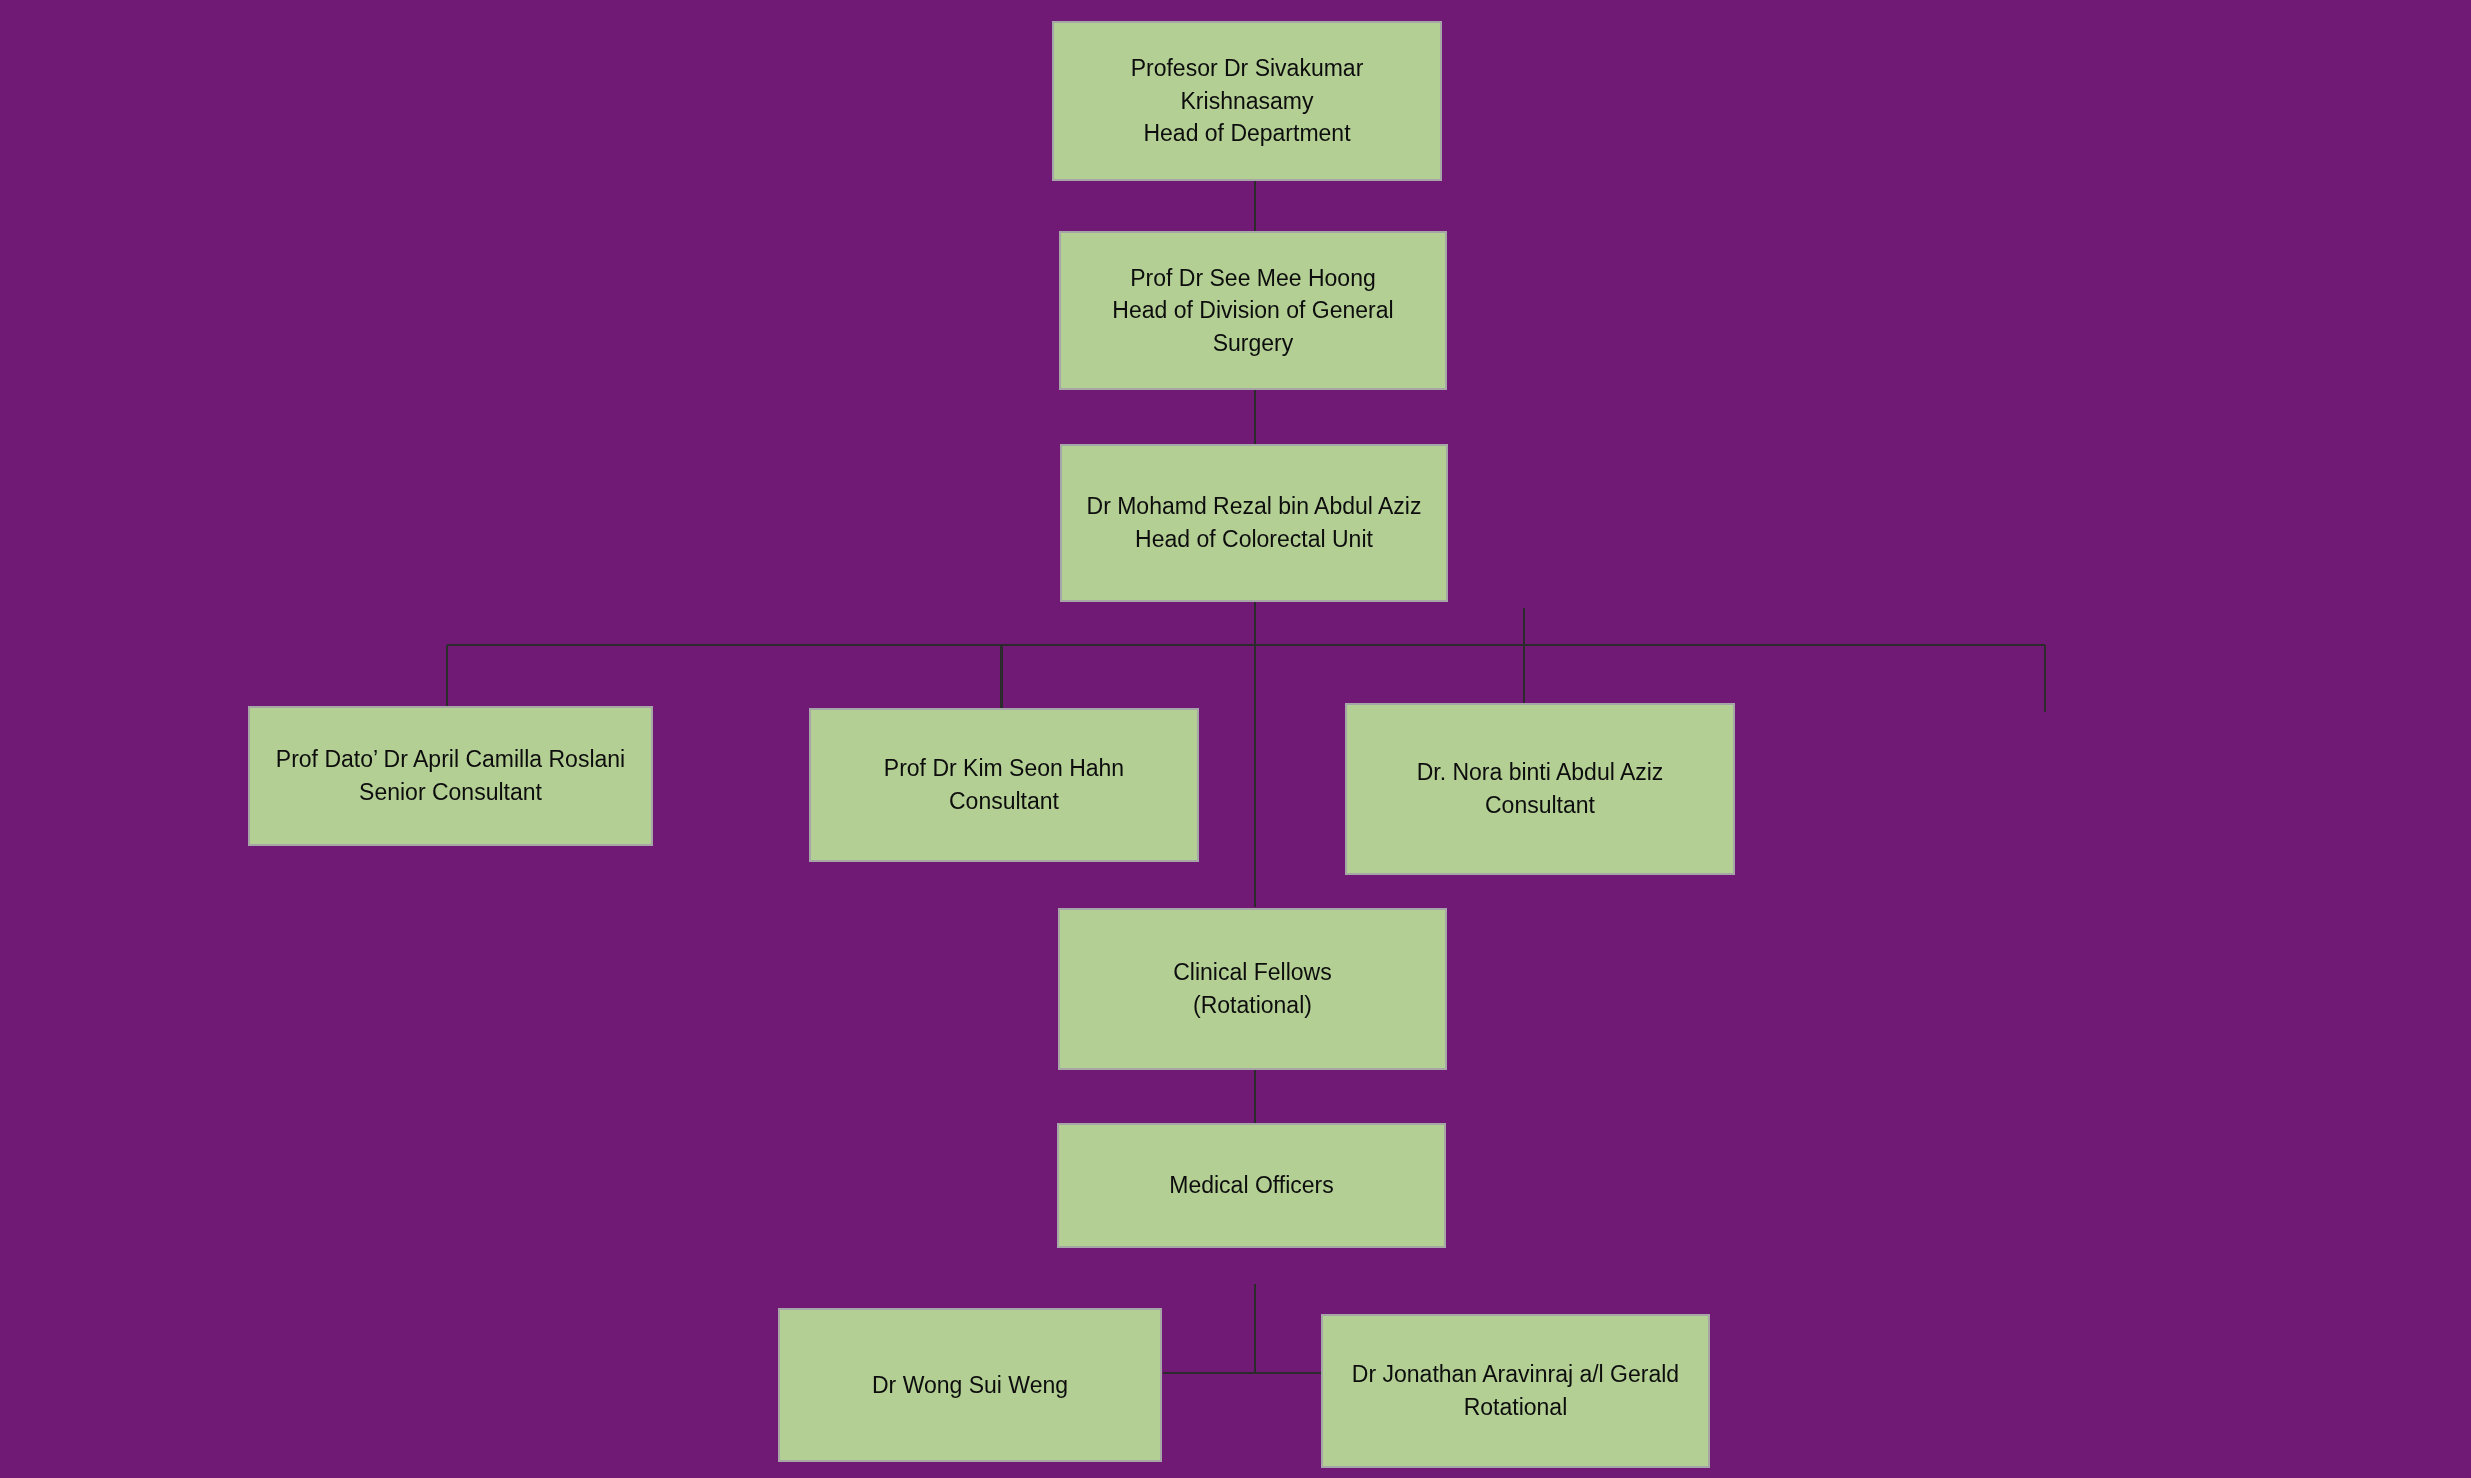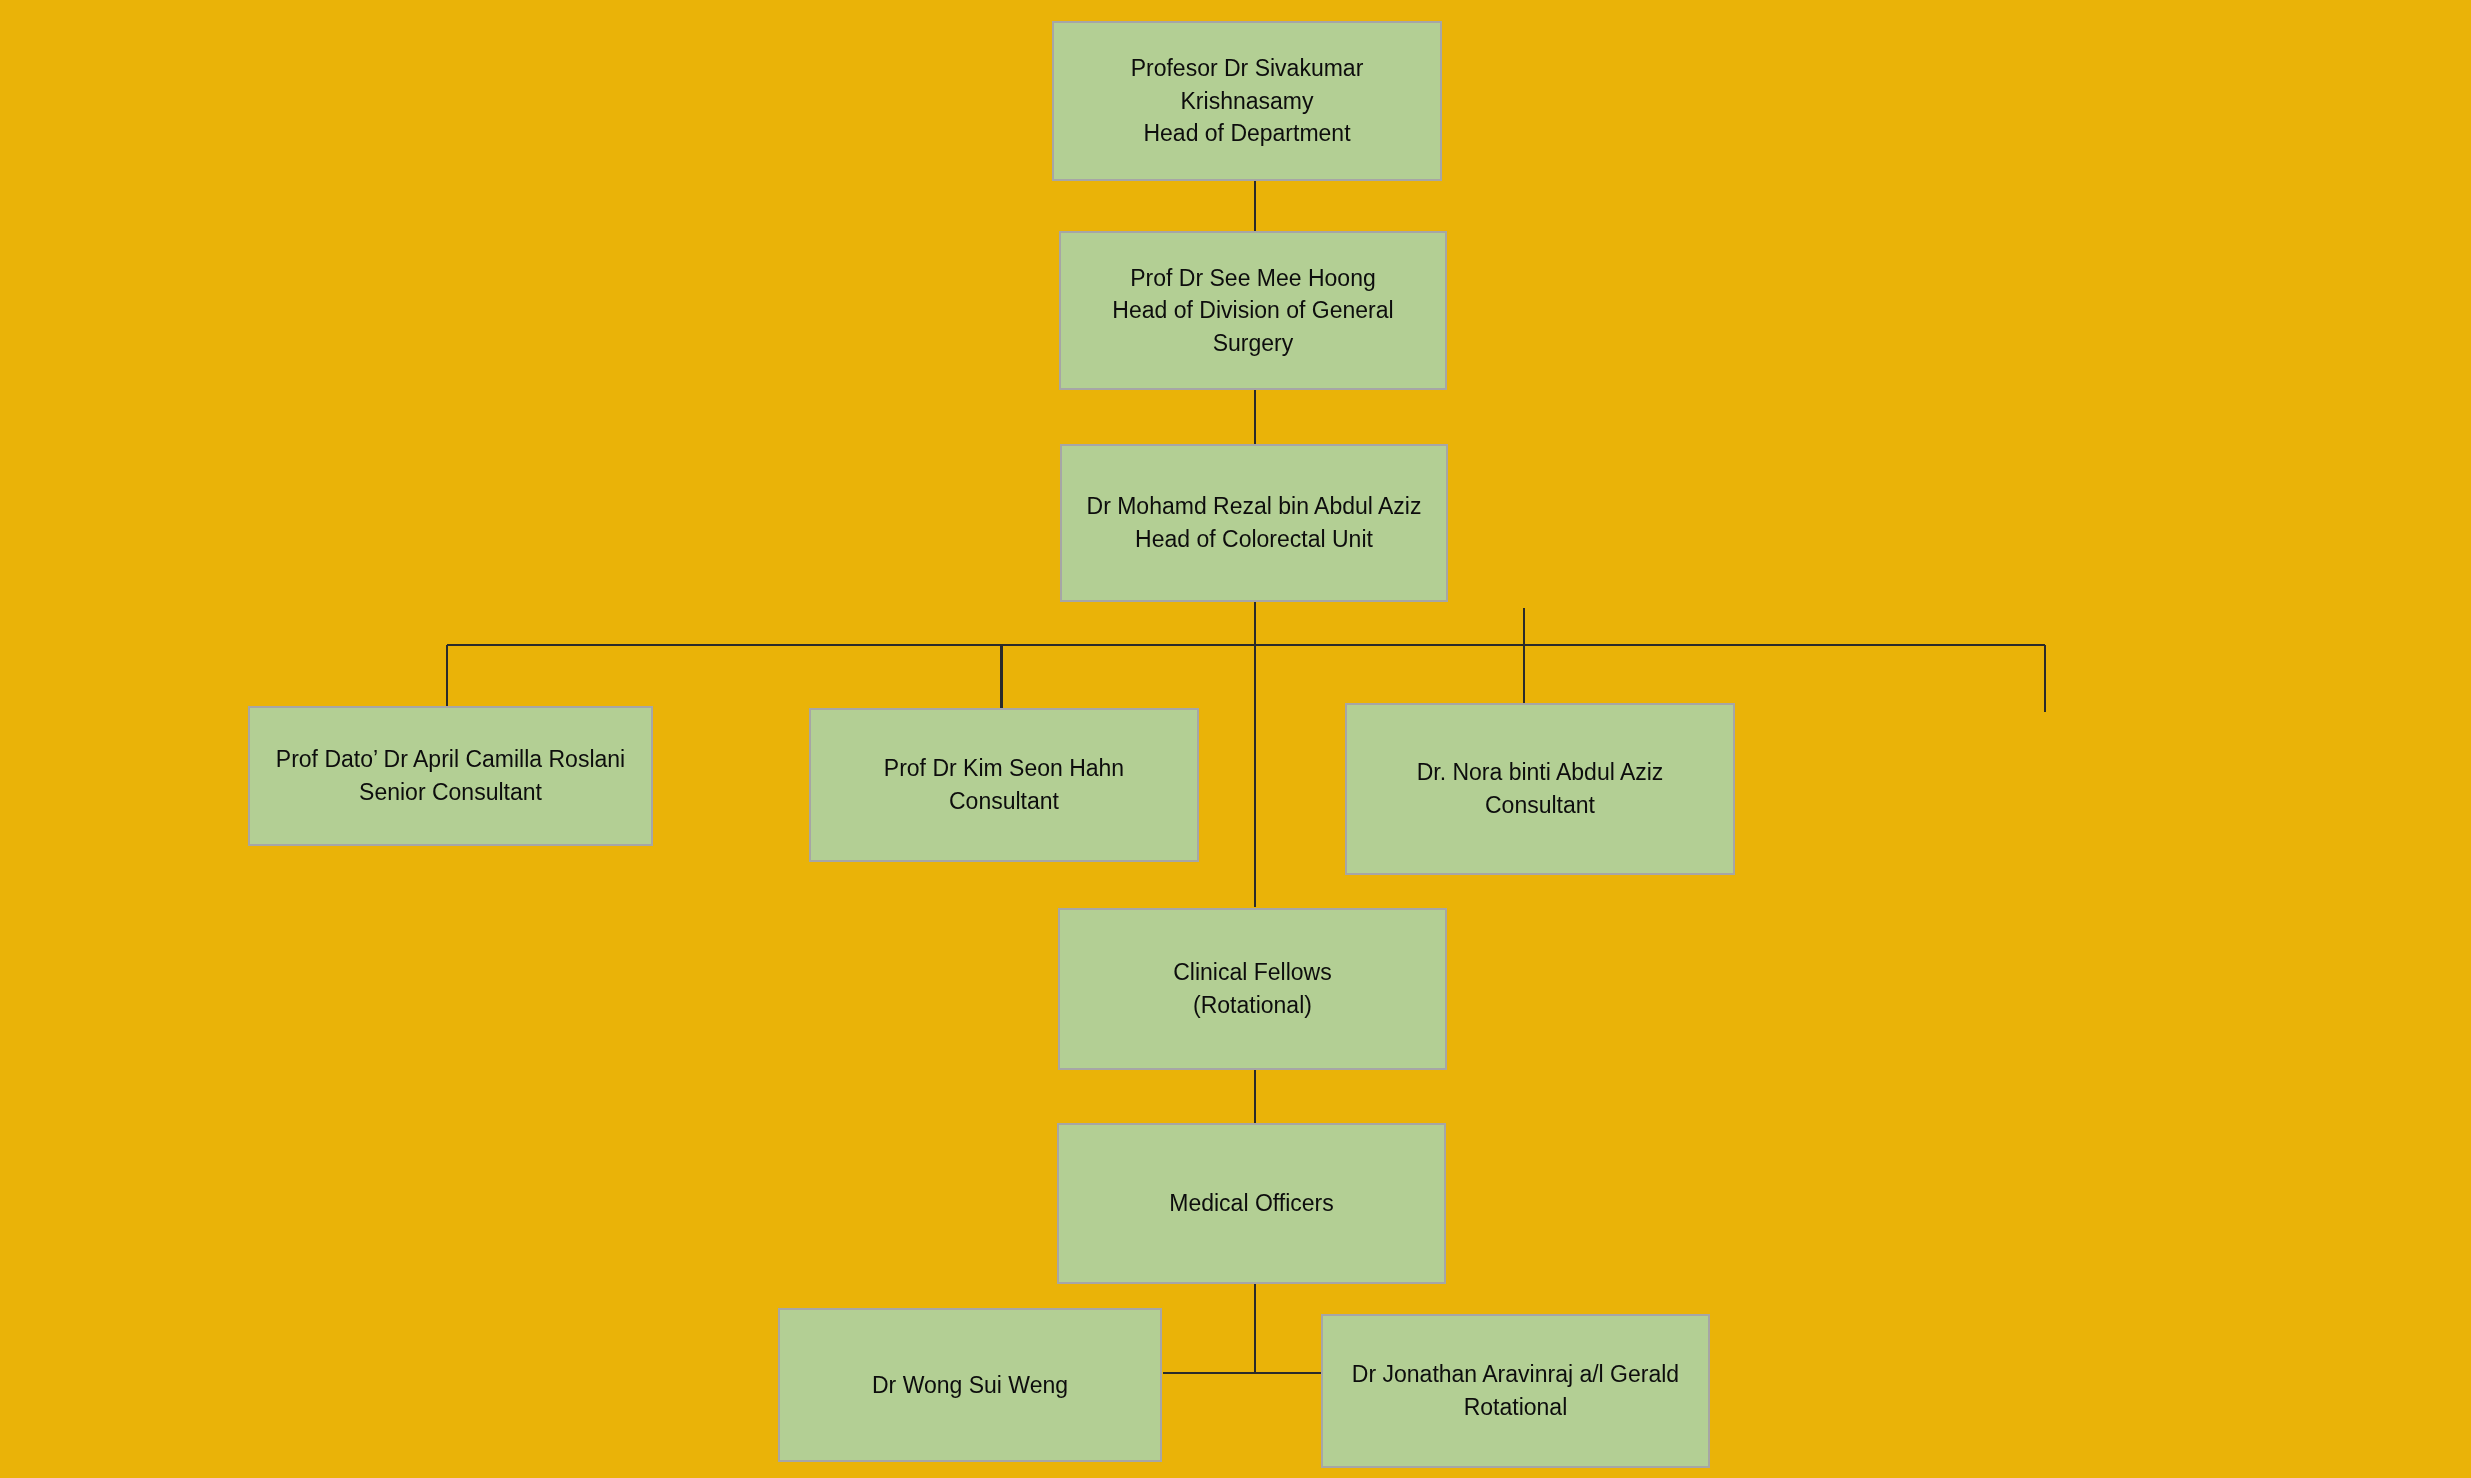--- a/index.html
+++ b/index.html
@@ -8,21 +8,21 @@
     background: #ffffff;
   }
   body {
     font-family: "Liberation Sans", sans-serif;
     -webkit-font-smoothing: antialiased;
   }
   #chart-canvas {
     position: relative;
     width: 2472px;
     height: 1478px;
-    background: #eab308;
+    background: #701a75;
     overflow: hidden;
   }
   .node-box {
     position: absolute;
     box-sizing: border-box;
     background: #b3cf94;
     border: 2.9px solid #a6a6a6;
     display: flex;
     align-items: center;
     justify-content: center;
@@ -104,21 +104,21 @@
     <span class="node-text">Dr. Nora binti Abdul Aziz
 Consultant</span>
   </div>
 
 
   <div class="node-box" style="left:1058px; top:908px; width:389px; height:162px;">
     <span class="node-text">Clinical Fellows
 (Rotational)</span>
   </div>
 
-  <div class="node-box" style="left:1057px; top:1123px; width:389px; height:161px;align-items:center;">
+  <div class="node-box" style="left:1057px; top:1123px; width:389px; height:125px;align-items:center;">
     <span class="node-text">Medical Officers</span>
   </div>
 
   <div class="node-box" style="left:778px; top:1308px; width:384px; height:154px;">
     <span class="node-text">Dr Wong Sui Weng</span>
   </div>
 
   <div class="node-box" style="left:1321px; top:1314px; width:389px; height:154px;">
     <span class="node-text">Dr Jonathan Aravinraj a/l Gerald
 Rotational</span>

